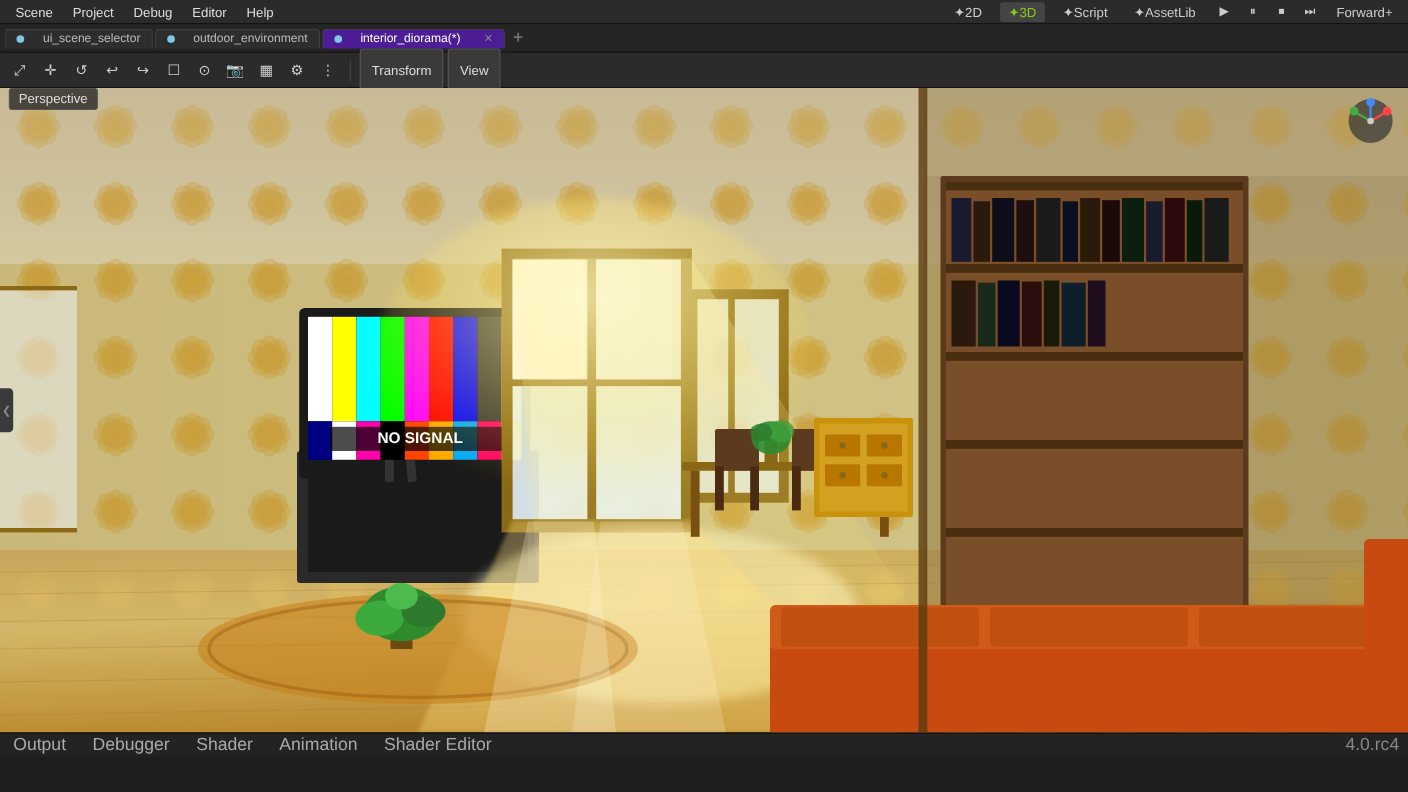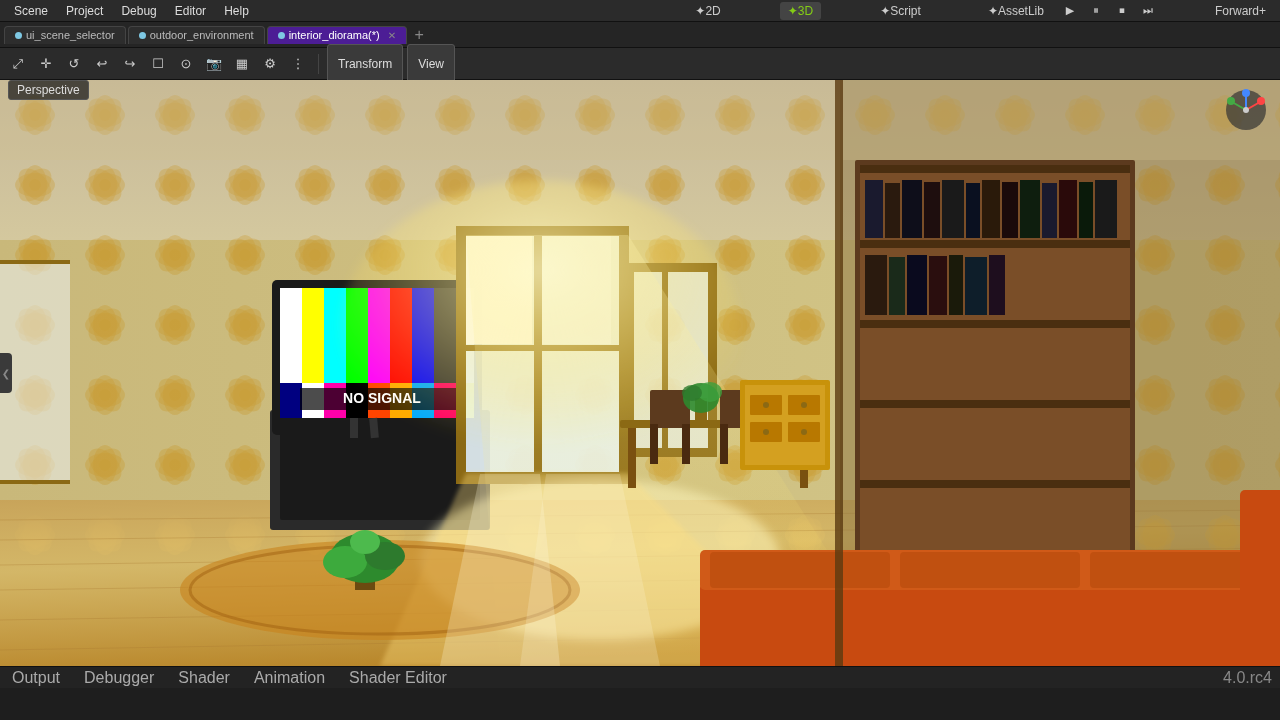--- a/index.html
+++ b/index.html
@@ -43,21 +43,21 @@
     }
     .tab {
       display: flex;
       align-items: center;
       height: 18px;
       padding: 0 10px;
       background: #2d2d2d;
       border-radius: 4px 4px 0 0;
       cursor: pointer;
       font-size: 11px;
-      gap: 4px;
+      gap: 17px;
       border: 1px solid #444;
       border-bottom: none;
       color: #bbb;
     }
     .tab.active {
       background: #4c1d95;
       color: #fff;
     }
     .tab .close-x {
       font-size: 10px;
@@ -164,21 +164,20 @@
       display: flex;
       align-items: center;
       gap: 8px;
     }
     .mode-btn {
       padding: 2px 8px;
       cursor: pointer;
       border-radius: 3px;
       font-size: 12px;
       color: #ccc;
-      margin-left: 43px;
     }
     .mode-btn.active { background: #444; color: #84cc16; }
 
     
     #status-bar {
       display: flex;
       align-items: center;
       height: 22px;
       background: #232323;
       border-top: 1px solid #111;

